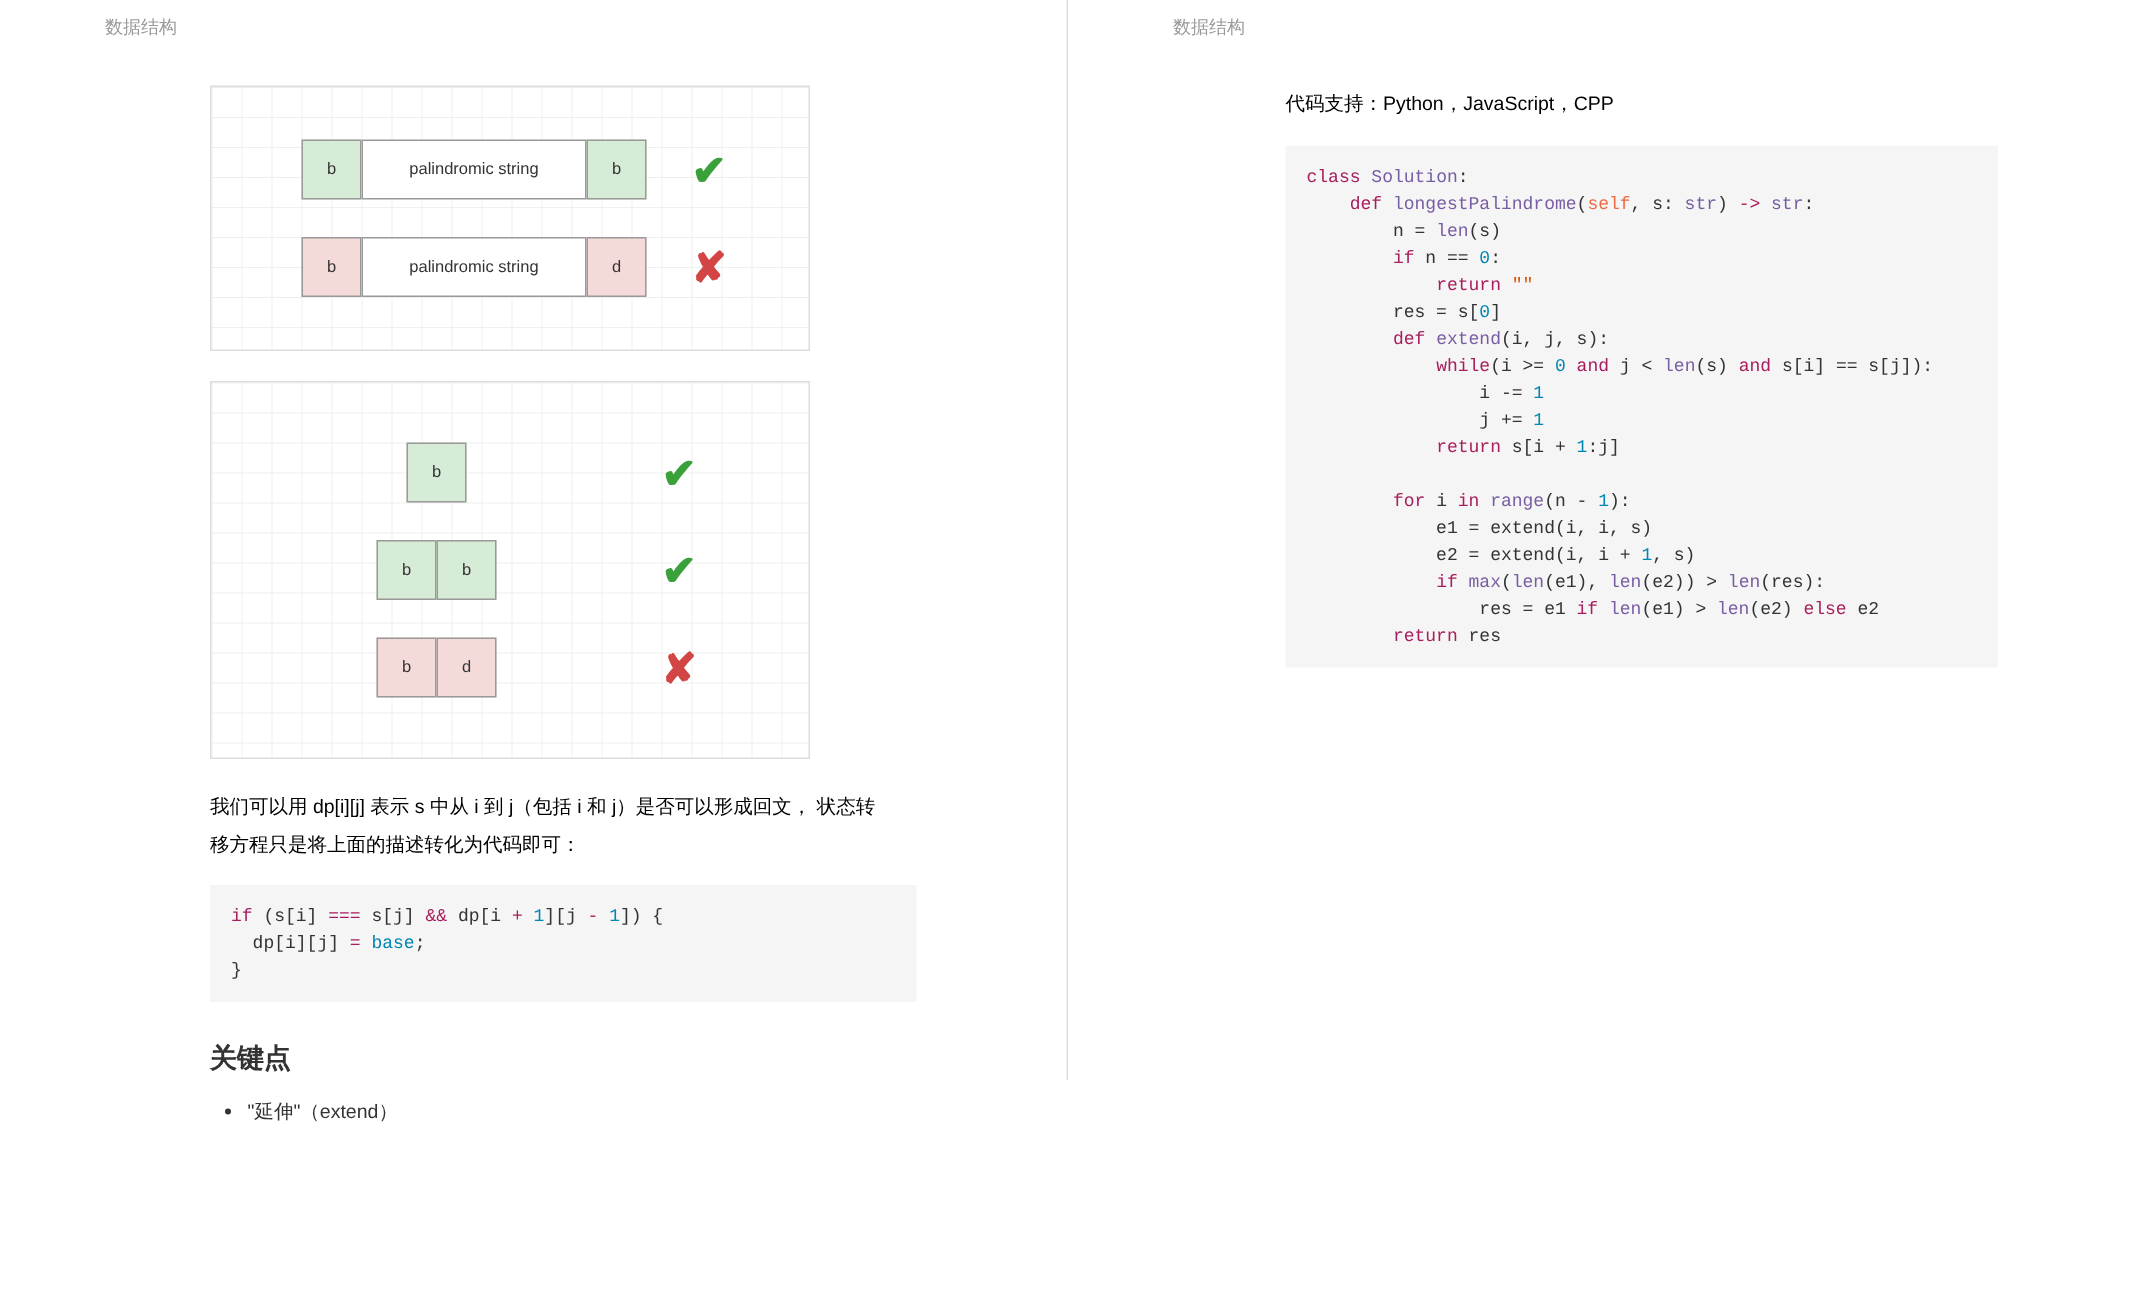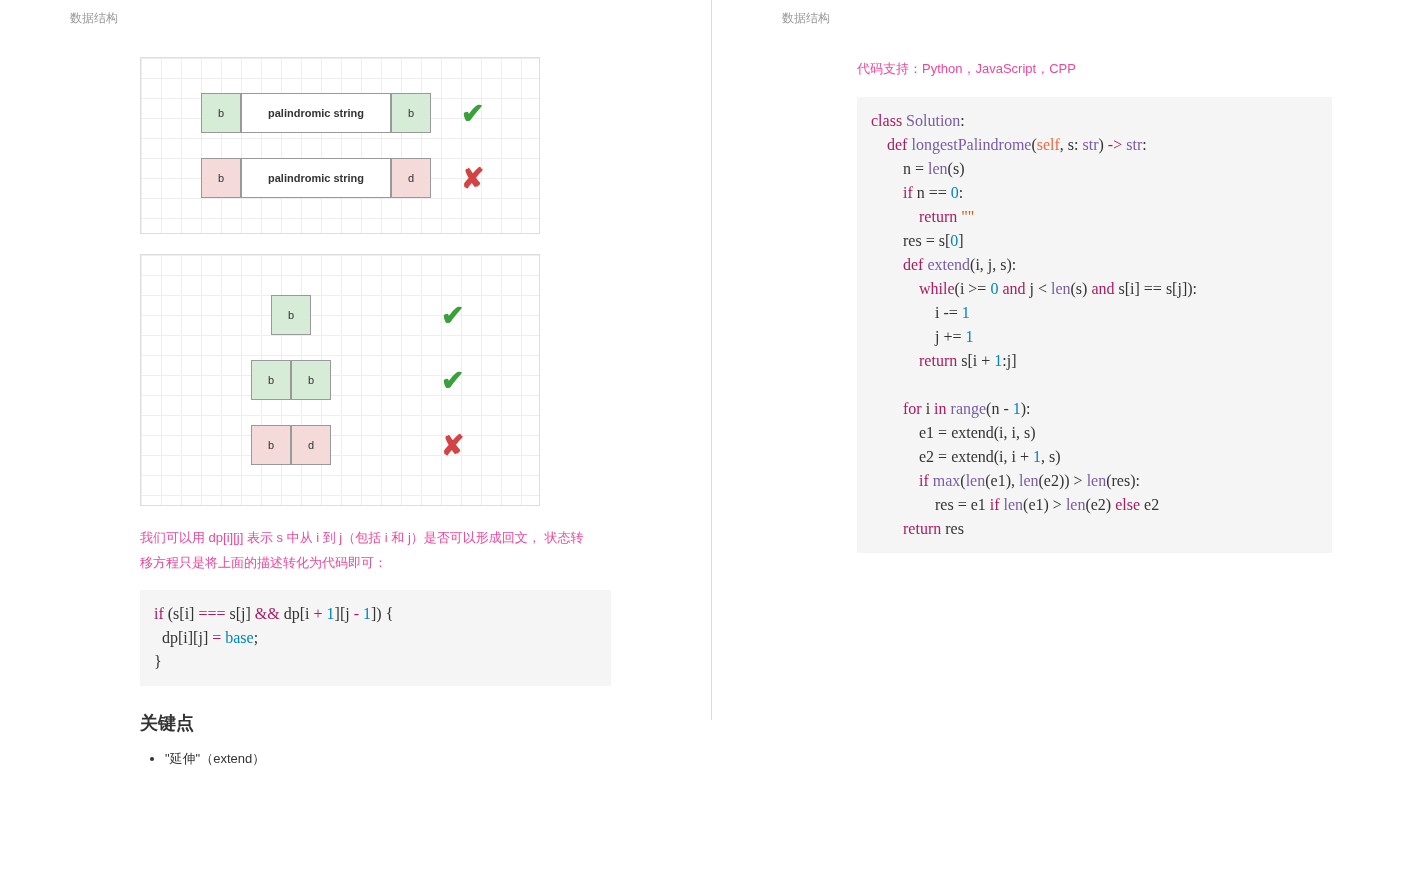--- a/index.html
+++ b/index.html
@@ -45,40 +45,40 @@
   }
   .cell {
     border: 1px solid #999;
     height: 40px;
     display: flex;
     align-items: center;
     justify-content: center;
     font-size: 11px;
   }
   .cell.short { width: 40px; }
-  .cell.long { width: 150px; background:#fff;font-weight:bold; }
+  .cell.long { width: 150px; background:#fff; }
   .cell.green { background: #d7ecd7; }
   .cell.pink  { background: #f5dada; }
   .mark { margin-left: 30px; font-size: 28px; }
   .check { color: #3aa13a; font-weight:bold; }
   .cross { color: #d34444; font-weight:bold; }
 
   .body-text {
     font-size: 13px;
     line-height: 1.9;
-    color: #ec4899;
+    color: #000000;
     margin-bottom: 15px;
     padding-right: 20px;
   }
 
   pre.code-block {
     background: #f5f5f5;
     padding: 12px 14px;
-    font-family: Liberation Serif, serif;
-    font-size: 16px;
+    font-family: Liberation Mono, monospace;
+    font-size: 12px;
     line-height: 1.5;
     white-space: pre;
     margin-bottom: 20px;
     overflow: hidden;
   }
   .kw { color: #a71d5d; }    
   .num { color: #0086b3; }   
   .str { color: #df5000; }   
   .fn  { color: #795da3; }   
   .self{ color: #ed6a43; }   

